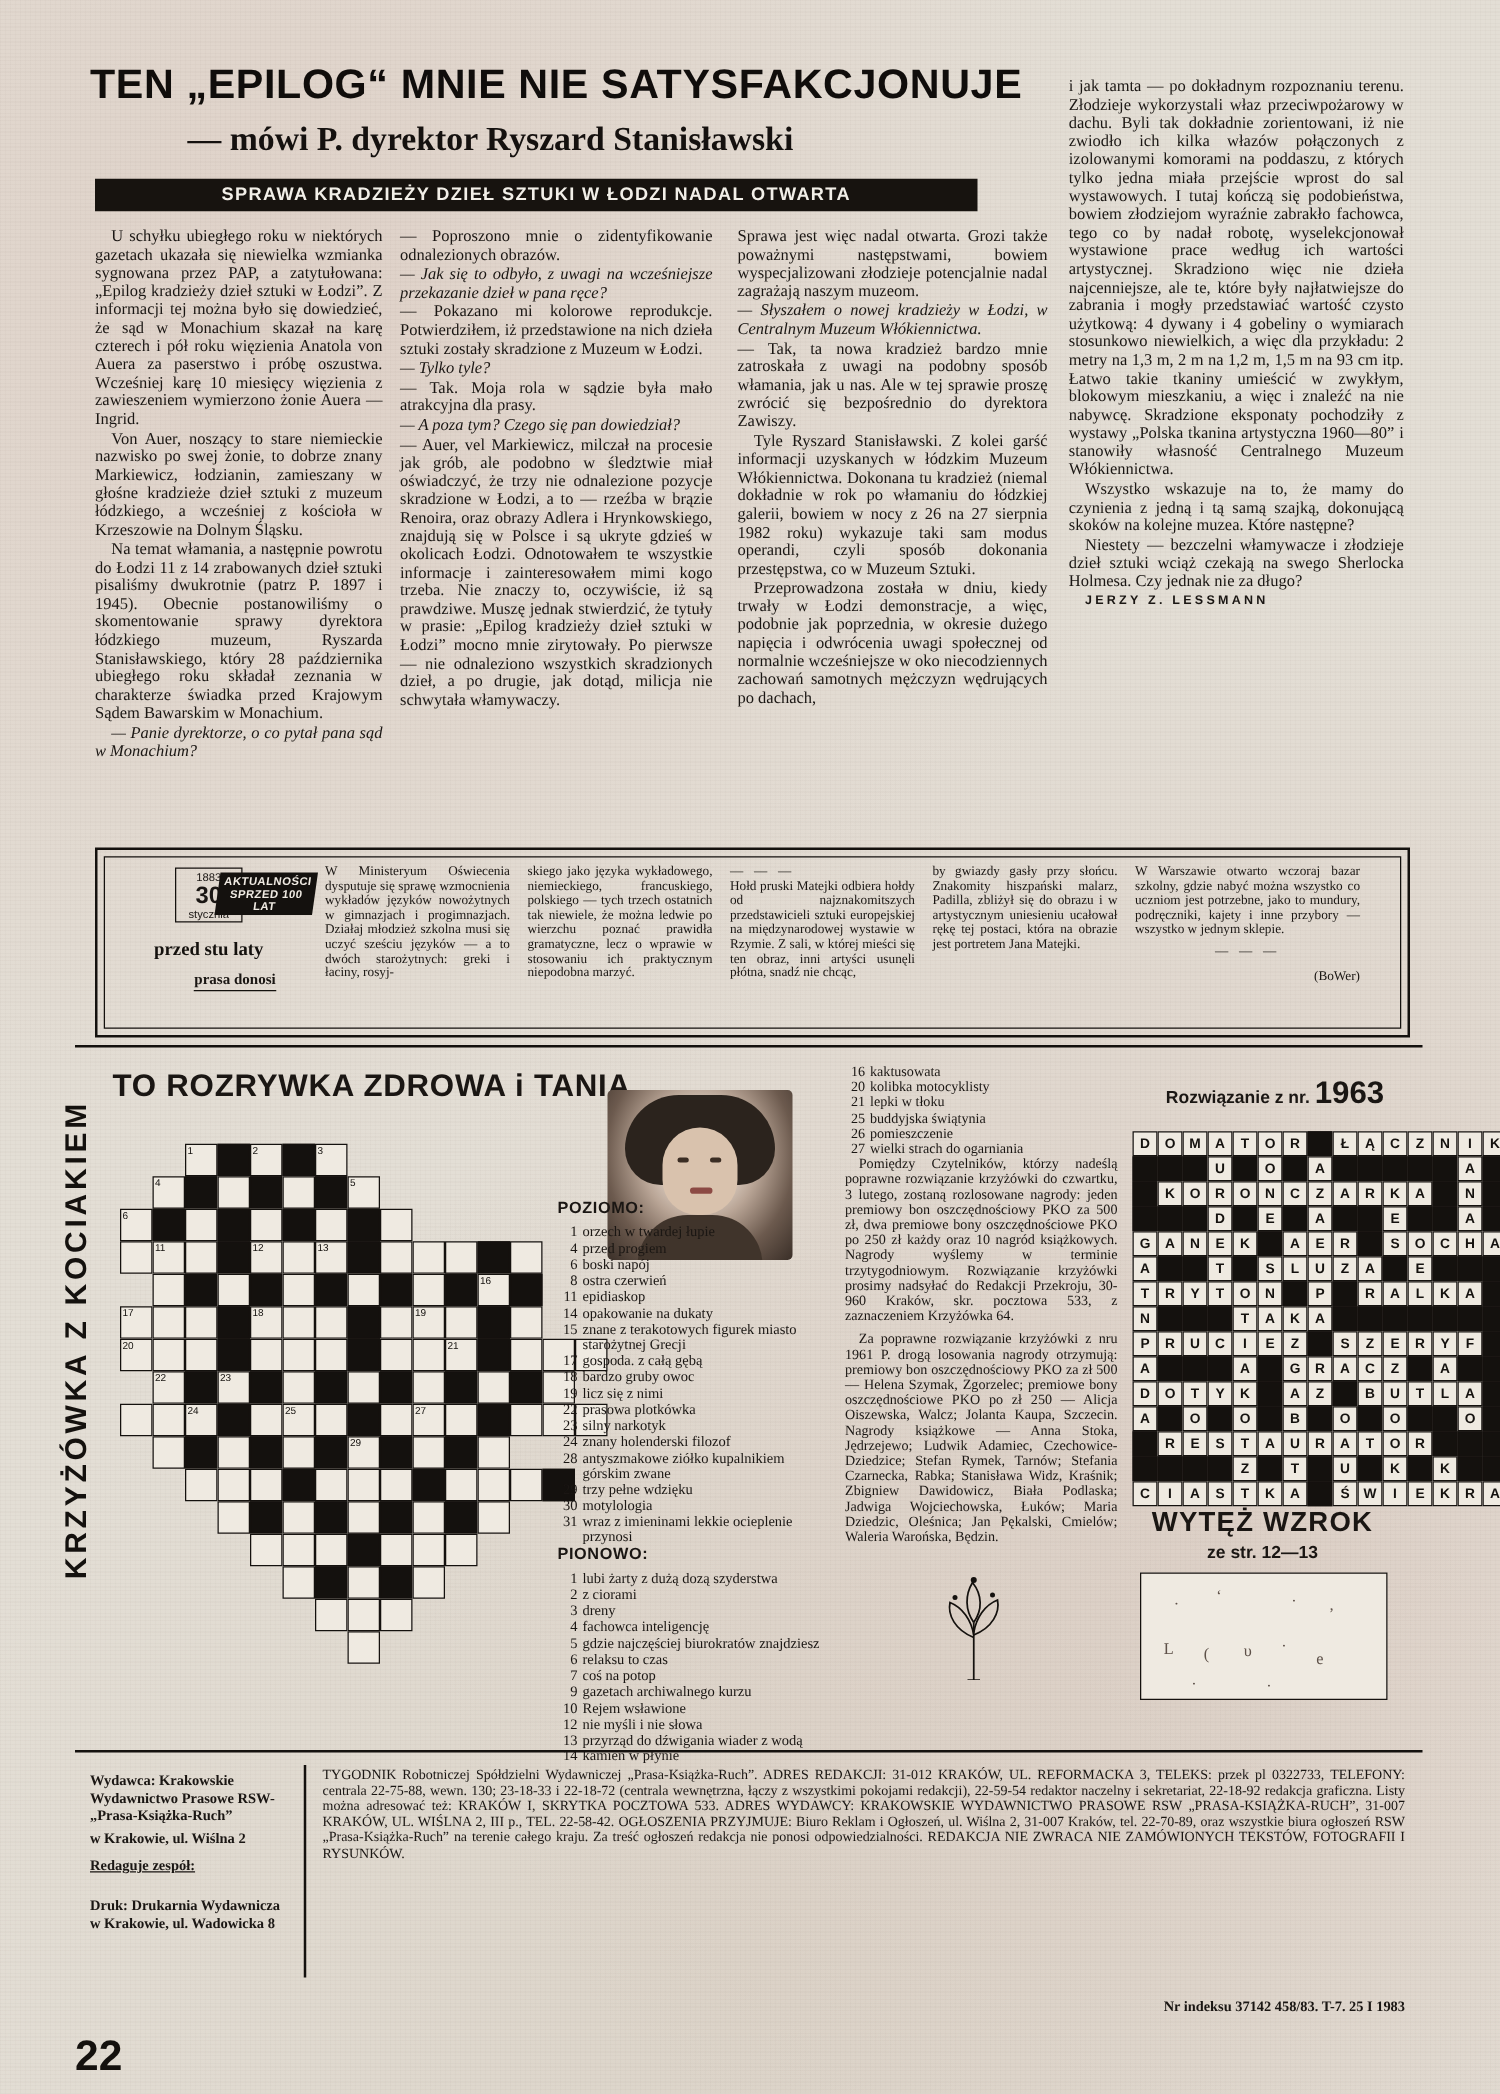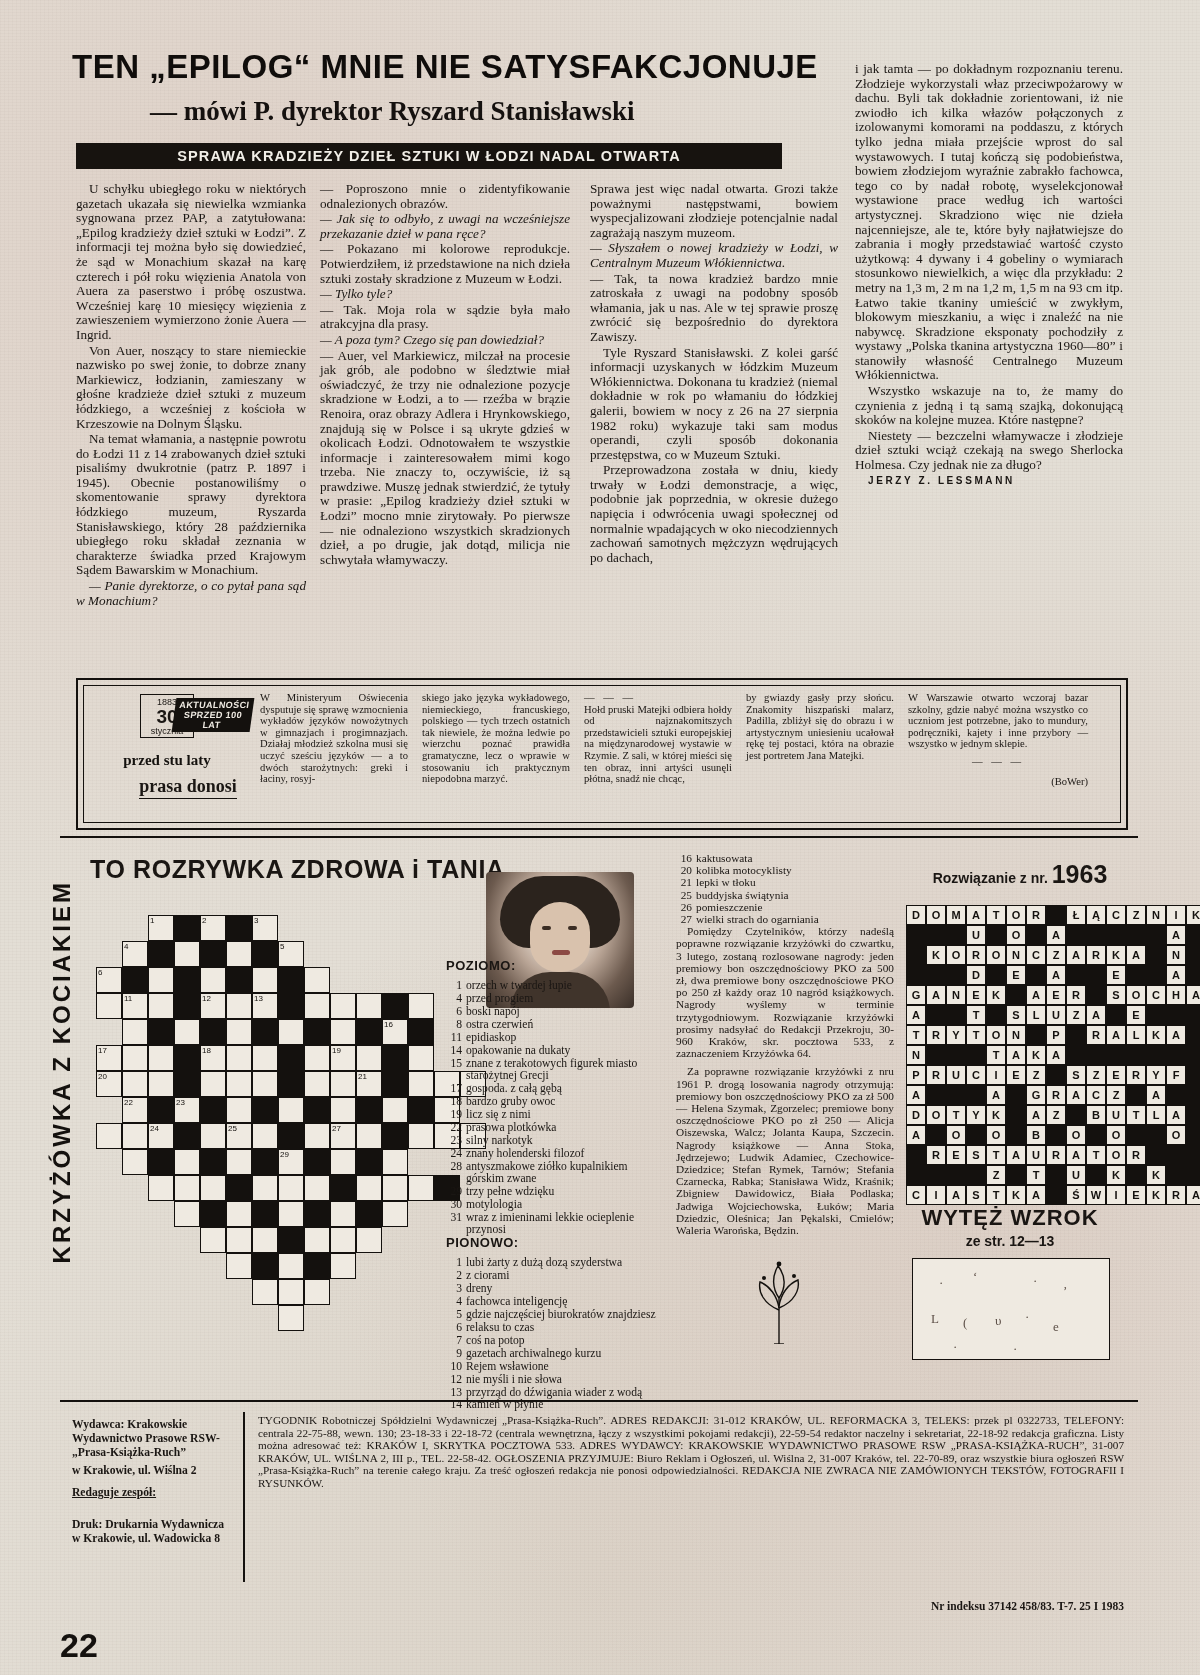--- a/index.html
+++ b/index.html
@@ -87,21 +87,21 @@
     background:#14110e;color:#efeae2;
     font-family:"Liberation Sans", sans-serif;font-size:9px;font-weight:bold;
     display:flex;align-items:center;justify-content:center;transform:skewX(-8deg);
     letter-spacing:.4px;text-align:center;
   }
   .hist-cap{
     font-family:"Liberation Serif", serif;font-weight:bold;font-size:15px;
     margin-top:14px;color:#14110e;
   }
   .hist-cap2{
-    font-family:"Liberation Serif", serif;font-weight:bold;font-size:18px;
+    font-family:"Liberation Serif", serif;font-weight:bold;font-size:12px;
     margin-top:7px;border-bottom:1.5px solid #14110e;display:inline-block;padding-bottom:1px;margin-left:42px;
   }
   .histcol{
     position:absolute;top:12px;font-size:10.6px;line-height:11.6px;text-align:justify;
     font-family:"Liberation Serif", serif;
   }
   .hc1{left:182px;width:148px;}
   .hc2{left:344px;width:148px;}
   .hc3{left:506px;width:148px;}
   .hc4{left:668px;width:148px;}
@@ -243,21 +243,21 @@
     <p class="noind">— Tak. Moja rola w sądzie była mało atrakcyjna dla prasy.</p>
     <p class="noind it">— A poza tym? Czego się pan dowiedział?</p>
     <p class="noind">— Auer, vel Markiewicz, milczał na procesie jak grób, ale podobno w śledztwie miał oświadczyć, że trzy nie odnalezione pozycje skradzione w Łodzi, a to — rzeźba w brązie Renoira, oraz obrazy Adlera i Hrynkowskiego, znajdują się w Polsce i są ukryte gdzieś w okolicach Łodzi. Odnotowałem te wszystkie informacje i zainteresowałem mimi kogo trzeba. Nie znaczy to, oczywiście, iż są prawdziwe. Muszę jednak stwierdzić, że tytuły w prasie: „Epilog kradzieży dzieł sztuki w Łodzi” mocno mnie zirytowały. Po pierwsze — nie odnaleziono wszystkich skradzionych dzieł, a po drugie, jak dotąd, milicja nie schwytała włamywaczy.</p>
   </div>
 
   <div class="col col3">
     <p class="noind">Sprawa jest więc nadal otwarta. Grozi także poważnymi następstwami, bowiem wyspecjalizowani złodzieje potencjalnie nadal zagrażają naszym muzeom.</p>
     <p class="noind it">— Słyszałem o nowej kradzieży w Łodzi, w Centralnym Muzeum Włókiennictwa.</p>
     <p class="noind">— Tak, ta nowa kradzież bardzo mnie zatroskała z uwagi na podobny sposób włamania, jak u nas. Ale w tej sprawie proszę zwrócić się bezpośrednio do dyrektora Zawiszy.</p>
     <p>Tyle Ryszard Stanisławski. Z kolei garść informacji uzyskanych w łódzkim Muzeum Włókiennictwa. Dokonana tu kradzież (niemal dokładnie w rok po włamaniu do łódzkiej galerii, bowiem w nocy z 26 na 27 sierpnia 1982 roku) wykazuje taki sam modus operandi, czyli sposób dokonania przestępstwa, co w Muzeum Sztuki.</p>
-    <p>Przeprowadzona została w dniu, kiedy trwały w Łodzi demonstracje, a więc, podobnie jak poprzednia, w okresie dużego napięcia i odwrócenia uwagi społecznej od normalnie wpadających w oko niecodziennych zachowań samotnych mężczyzn wędrujących po dachach,</p>
+    <p>Przeprowadzona została w dniu, kiedy trwały w Łodzi demonstracje, a więc, podobnie jak poprzednia, w okresie dużego napięcia i odwrócenia uwagi społecznej od normalnie wcześniejsze w oko niecodziennych zachowań samotnych mężczyzn wędrujących po dachach,</p>
   </div>
 
   <div class="col col4">
     <p class="noind">i jak tamta — po dokładnym rozpoznaniu terenu. Złodzieje wykorzystali właz przeciwpożarowy w dachu. Byli tak dokładnie zorientowani, iż nie zwiodło ich kilka włazów połączonych z izolowanymi komorami na poddaszu, z których tylko jedna miała przejście wprost do sal wystawowych. I tutaj kończą się podobieństwa, bowiem złodziejom wyraźnie zabrakło fachowca, tego co by nadał robotę, wyselekcjonował wystawione prace według ich wartości artystycznej. Skradziono więc nie dzieła najcenniejsze, ale te, które były najłatwiejsze do zabrania i mogły przedstawiać wartość czysto użytkową: 4 dywany i 4 gobeliny o wymiarach stosunkowo niewielkich, a więc dla przykładu: 2 metry na 1,3 m, 2 m na 1,2 m, 1,5 m na 93 cm itp. Łatwo takie tkaniny umieścić w zwykłym, blokowym mieszkaniu, a więc i znaleźć na nie nabywcę. Skradzione eksponaty pochodziły z wystawy „Polska tkanina artystyczna 1960—80” i stanowiły własność Centralnego Muzeum Włókiennictwa.</p>
     <p>Wszystko wskazuje na to, że mamy do czynienia z jedną i tą samą szajką, dokonującą skoków na kolejne muzea. Które następne?</p>
     <p>Niestety — bezczelni włamywacze i złodzieje dzieł sztuki wciąż czekają na swego Sherlocka Holmesa. Czy jednak nie za długo?</p>
     <p class="byline">JERZY Z. LESSMANN</p>
   </div>
 
   <div class="histbox">

